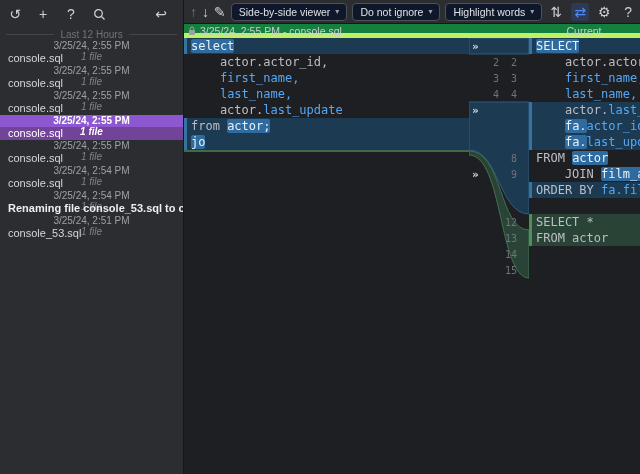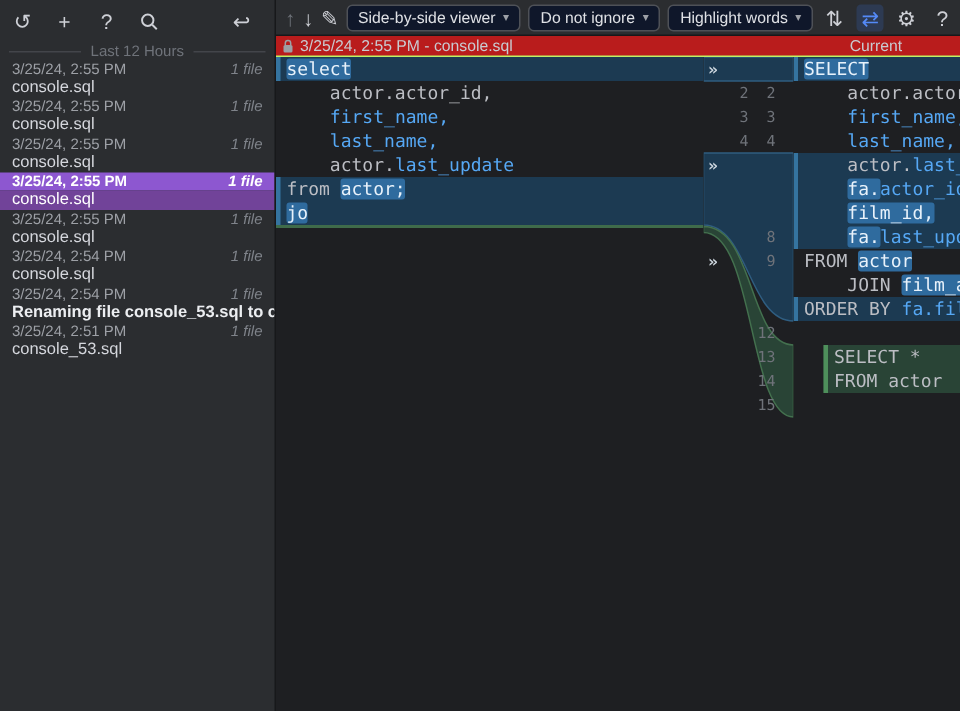--- a/index.html
+++ b/index.html
@@ -13,60 +13,60 @@
   .sb-toolbar { height:28px; display:flex; align-items:center; padding:0 6px; gap:10px; flex:none; }
   .tb-icon { color:#ced0d6; font-size:14px; line-height:1; cursor:default; display:inline-flex;
              align-items:center; justify-content:center; width:18px; height:18px; border-radius:3px; }
   .tb-icon.dim { color:#6f737a; }
   .tb-icon.blue { color:#548af7; background:#2d3a52; }
   .sb-undo { margin-left:34px; }
   .sb-sep { display:flex; align-items:center; gap:6px; color:#6f737a; font-size:10px; padding:0 6px; height:12px; flex:none; }
   .sb-sep::before, .sb-sep::after { content:""; flex:1; border-top:1px solid #43454a; }
   .entries { flex:1; overflow:hidden; }
   .entry { cursor:default; }
-  .entry-top { display:flex; justify-content:space-between; align-items:center; height:12px; padding:0 8px; }
+  .entry-top { display:flex; justify-content:space-between; align-items:center; height:12px; padding:0 8px;flex-direction:column; }
   .entry-date { font-size:10px; color:#9da0a6; }
   .entry-count { font-size:10px; color:#7f838a;font-style:italic; }
   .entry-file { font-size:11px; color:#d5d7dd; height:13px; line-height:13px; padding:0 8px;
                 white-space:nowrap; overflow:hidden; }
   .entry.bold .entry-file { font-weight:700; color:#eceef1; }
   .entry.selected .entry-top { background:#8d57d0; }
   .entry.selected .entry-date, .entry.selected .entry-count { color:#ffffff; font-weight:700; }
   .entry.selected .entry-file { background:#714399; color:#ffffff; }
 
   
   .main { flex:1; display:flex; flex-direction:column; min-width:0; }
   .dtoolbar { height:24px; background:#2b2d30; border-bottom:1px solid #17181a;
               display:flex; align-items:center; gap:5px; padding:0 6px; flex:none; }
   .dd { height:18px; display:inline-flex; align-items:center; gap:5px; padding:0 7px;
         border:1px solid #4e5157; border-radius:4px; background:#0f172a; color:#dfe1e5;
         font-size:10.5px; white-space:nowrap; cursor:default; }
   .dd .caret { font-size:8px; color:#9da0a6; }
   .right-icons { margin-left:auto; display:flex; gap:6px; align-items:center; }
 
-  .pane-headers { height:14px; background:#b91c1c; border-bottom:1px solid #bef264;
+  .pane-headers { height:14px; background:#15803d; border-bottom:5px solid #bef264;
                   position:relative; font-size:10.5px; color:#c9cbd1; flex:none; }
   .ph-left { position:absolute; left:4px; top:0; height:14px; display:flex; align-items:center; gap:4px; }
   .ph-right { position:absolute; left:345px; width:110px; top:0; height:14px;
               display:flex; align-items:center; justify-content:center; }
 
   
   .diffbody { position:relative; flex:1; background:#1e1f22; overflow:hidden;
               font-family:"DejaVu Sans Mono","Liberation Mono",monospace; }
   .pane { position:absolute; top:0; bottom:0; overflow:hidden; }
   .pane-left { left:0; width:285px; }
   .pane-gutter { left:285px; width:60px; }
   .pane-right { left:345px; right:0; }
 
   .code-line { position:relative; height:16px; line-height:16px; font-size:12px; color:#bcbec4;
                white-space:pre; padding-left:7px; }
   .c-col { color:#56a8f5; }
   .word-box { background:#2f6b9e; border-radius:2px; color:#e8f2fb; }
   .bg-chg { background:#1c3a52; }
-  .bg-add { background:#294436;margin-left:20px; }
+  .bg-add { background:#294436; }
   .bg-chg::before { content:""; position:absolute; left:0; top:0; bottom:0; width:3px; background:#3574a0; }
   .bg-add::before { content:""; position:absolute; left:0; top:0; bottom:0; width:3px; background:#4e8f5b; }
 
   .ins-line { position:absolute; left:0; right:0; top:112px; height:2px; background:#3f6b4a; }
   .mod-check { position:absolute; left:2px; top:1px; color:#57a559; font-size:11px; line-height:14px; }
 
   .g-svg { position:absolute; inset:0; width:60px; height:100%; }
   .g-rows { position:relative; z-index:2; }
   .g-row { display:flex; height:16px; align-items:center; font-size:10px; color:#6f737a; }
   .g-chev { width:14px; padding-left:3px; color:#cdd6de; font-size:11px; font-weight:700; cursor:pointer; }
@@ -293,21 +293,20 @@
       </div>
 
       <div class="pane pane-right">
         <div id="right-code">
             <div class="code-line bg-chg"><span class="word-box">SELECT</span></div>
             <div class="code-line"><span>    actor.actor_id,</span></div>
             <div class="code-line"><span>    </span><span class="c-col">first_name,</span></div>
             <div class="code-line"><span>    </span><span class="c-col">last_name,</span></div>
             <div class="code-line bg-chg"><span>    actor.</span><span class="c-col">last_update,</span></div>
             <div class="code-line bg-chg"><span>    </span><span class="word-box">fa.</span><span class="c-col">actor_id,</span></div>
-            <div class="code-line bg-chg"><span>    </span><span class="c-col word-box">film_id,</span></div>
             <div class="code-line bg-chg"><span>    </span><span class="word-box">fa.</span><span class="c-col">last_update</span></div>
             <div class="code-line"><span>FROM </span><span class="word-box">actor</span></div>
             <div class="code-line"><span>    JOIN </span><span class="word-box">film_actor fa</span></div>
             <div class="code-line bg-chg"><span>ORDER BY </span><span class="c-col">fa.film_id</span></div>
             <div class="code-line"><span></span></div>
             <div class="code-line bg-add"><span>SELECT *</span></div>
             <div class="code-line bg-add"><span>FROM actor</span></div>
           </div>
       </div>
 

